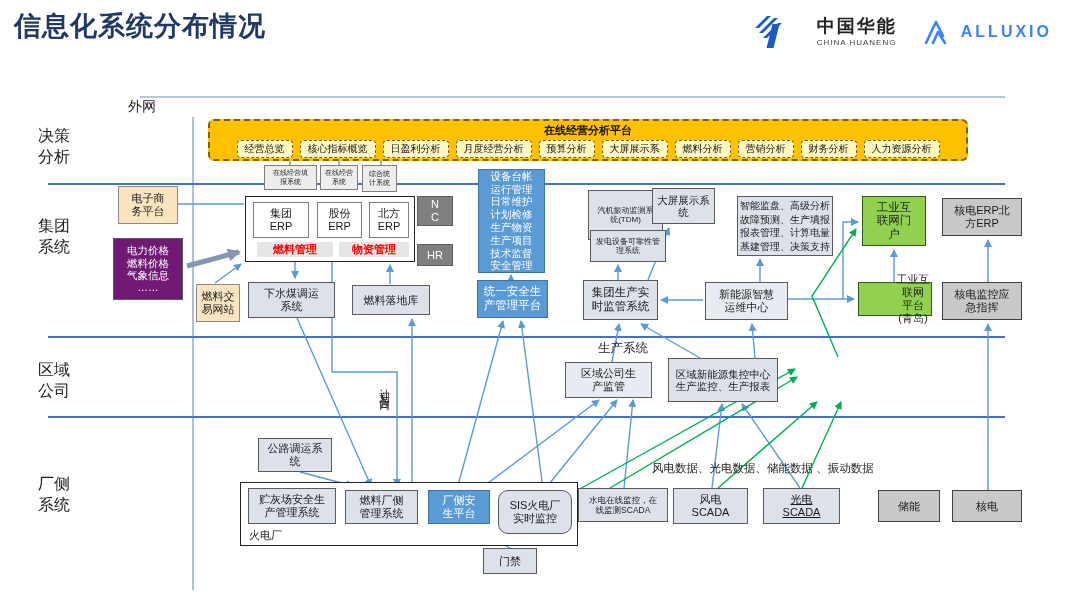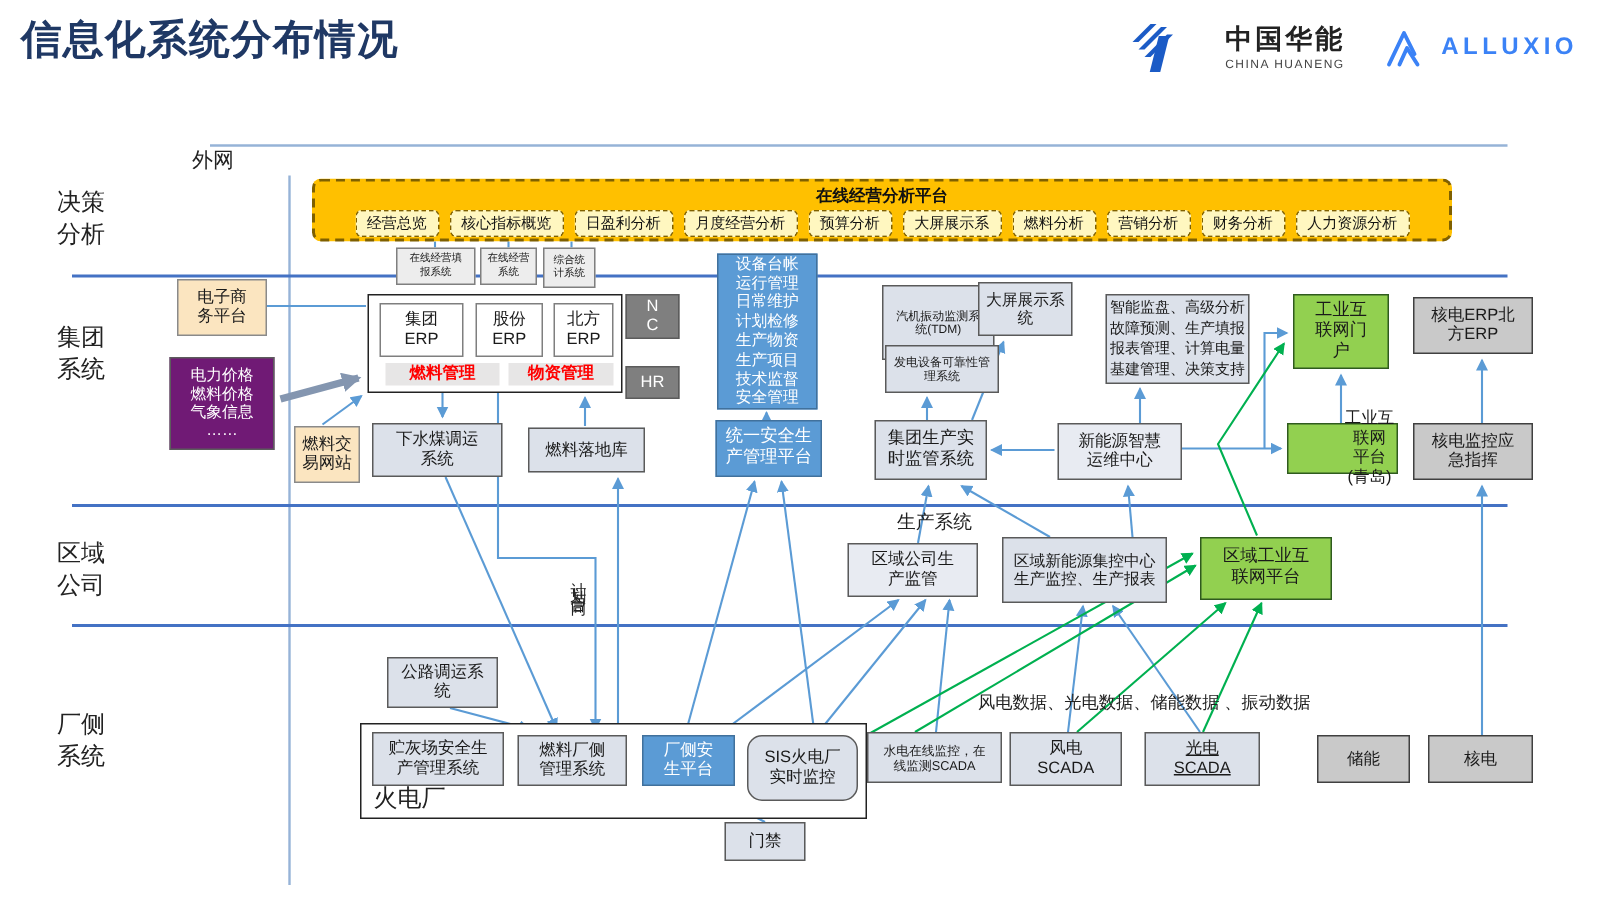--- a/index.html
+++ b/index.html
@@ -236,27 +236,25 @@
 平台(青岛)</div>
   <div class="box graybox" style="left:942px;top:198px;width:80px;height:38px;">核电ERP北
 方ERP</div>
   <div class="box graybox" style="left:942px;top:282px;width:80px;height:38px;">核电监控应
 急指挥</div>
 
   <div class="box lightbox" style="left:565px;top:362px;width:87px;height:36px;background:#E8EBF2;">区域公司生
 产监管</div>
   <div class="box lightbox" style="left:668px;top:358px;width:110px;height:44px;font-size:10.5px;">区域新能源集控中心
 生产监控、生产报表</div>
-  <div class="box greenbox" style="left:800px;top:358px;width:88px;height:42px;font-size:11.5px;">区域工业互
-联网平台</div>
 
   <div class="box lightbox" style="left:258px;top:438px;width:74px;height:34px;">公路调运系
 统</div>
   <div class="container-box" style="left:240px;top:482px;width:338px;height:64px;">
-    <span style="position:absolute;left:8px;bottom:2px;font-size:16px;color:#222;">火电厂</span>
+    <span style="position:absolute;left:8px;bottom:2px;font-size:11px;color:#222;">火电厂</span>
   </div>
   <div class="box lightbox" style="left:248px;top:488px;width:88px;height:36px;">贮灰场安全生
 产管理系统</div>
   <div class="box lightbox" style="left:345px;top:490px;width:73px;height:34px;">燃料厂侧
 管理系统</div>
   <div class="box bluebox" style="left:428px;top:490px;width:62px;height:34px;">厂侧安
 生平台</div>
   <div class="box lightbox" style="left:498px;top:490px;width:74px;height:44px;border-radius:10px;">SIS火电厂
 实时监控</div>
   <div class="box lightbox" style="left:483px;top:548px;width:54px;height:26px;">门禁</div>

